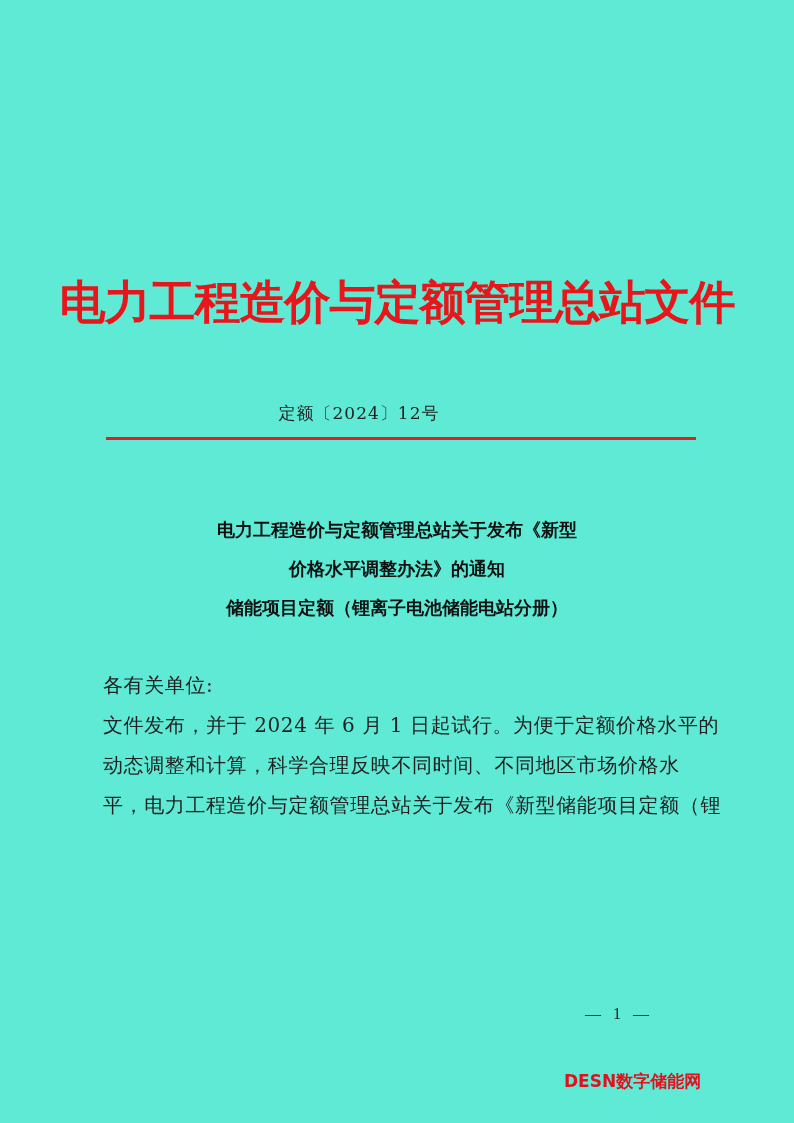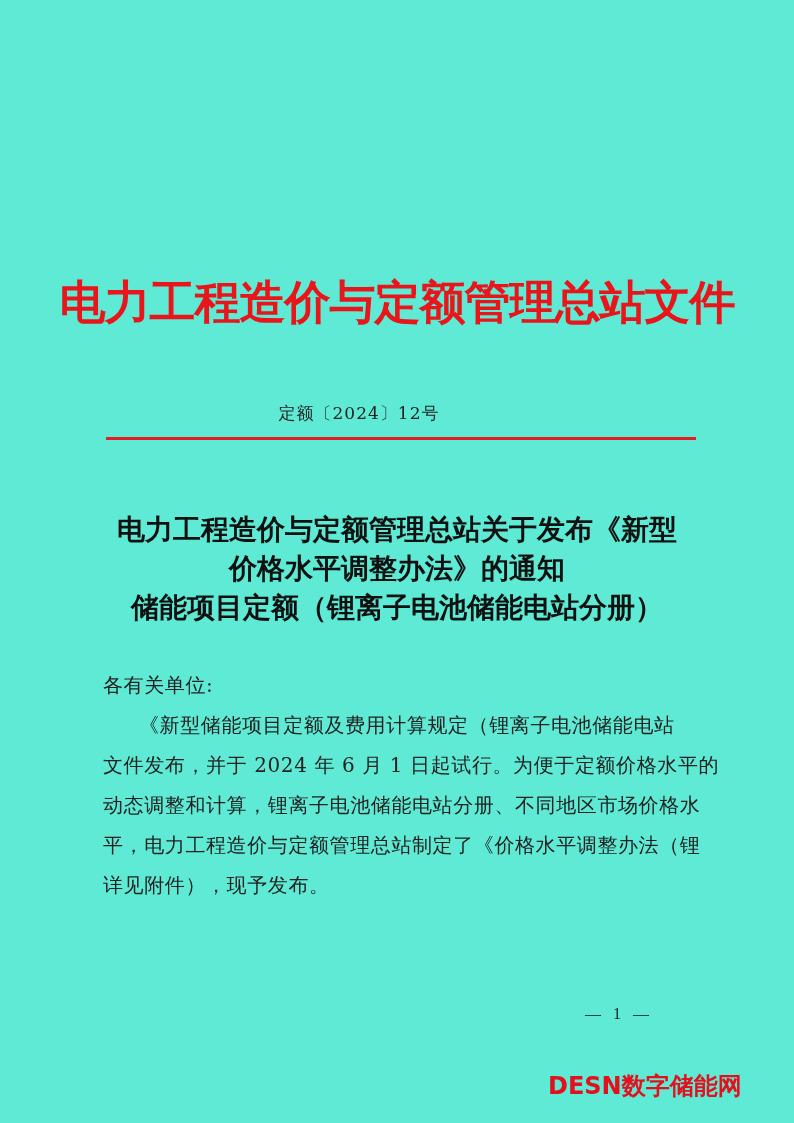--- a/index.html
+++ b/index.html
@@ -19,39 +19,39 @@
     font-size: 17px; color: #222; letter-spacing: 1px;
   }
   .red-rule {
     position: absolute; left: 106px; width: 590px; top: 437px;
     height: 3px; background: #e41d22;
   }
   .notice-title {
     position: absolute; left: 90px; width: 614px; top: 510px;
     text-align: center;
     font-family: "DejaVu Serif", "Liberation Serif", serif;
-    font-size: 28px; font-weight: bold; color: #111; line-height: 39px;
+    font-size: 18px; font-weight: bold; color: #111; line-height: 39px;
   }
   .notice-title div { white-space: nowrap; }
   .body-text {
     position: absolute; left: 103px; width: 600px; top: 665px;
     font-family: "DejaVu Serif", "Liberation Serif", serif;
     font-size: 20px; color: #222; line-height: 40px;
   }
   .body-text .line { white-space: nowrap; letter-spacing: 0.6px; }
   .body-text .indent { padding-left: 36px; }
   .page-number {
     position: absolute; left: 585px; top: 1005px;
     font-family: "Liberation Serif", "DejaVu Serif", serif;
     font-size: 16px; color: #222; letter-spacing: 4px;
   }
   .watermark {
-    position: absolute; left: 548px; top: 1070px;
+    position: absolute; left: 564px; top: 1070px;
     font-family: "DejaVu Sans", "Liberation Sans", sans-serif;
-    font-size: 24px; font-weight: bold; color: #e3101e; letter-spacing: 0px;
+    font-size: 17px; font-weight: bold; color: #e3101e; letter-spacing: 0px;
     white-space: nowrap;
   }
 </style>
 </head>
 <body>
 
 <div class="page">
 
   <div class="header-title">电力工程造价与定额管理总站文件</div>
 
@@ -60,24 +60,22 @@
   <div class="red-rule"></div>
 
   <div class="notice-title">
     <div>电力工程造价与定额管理总站关于发布《新型</div>
     <div>价格水平调整办法》的通知</div>
     <div>储能项目定额（锂离子电池储能电站分册）</div>
   </div>
 
   <div class="body-text">
     <div class="line">各有关单位:</div>
-    <div class="line indent">《新型储能项目定额及费用计算规定（锂离子电池储能电站</div>
     <div class="line">文件发布，并于 2024 年 6 月 1 日起试行。为便于定额价格水平的</div>
-    <div class="line">动态调整和计算，锂离子电池储能电站分册、不同地区市场价格水</div>
-    <div class="line">平，电力工程造价与定额管理总站制定了《价格水平调整办法（锂</div>
-    <div class="line">详见附件），现予发布。</div>
+    <div class="line">动态调整和计算，科学合理反映不同时间、不同地区市场价格水</div>
+    <div class="line">平，电力工程造价与定额管理总站关于发布《新型储能项目定额（锂</div>
   </div>
 
   <div class="page-number">— 1 —</div>
 
   <div class="watermark">DESN数字储能网</div>
 
 </div>
 
 </body></html>

